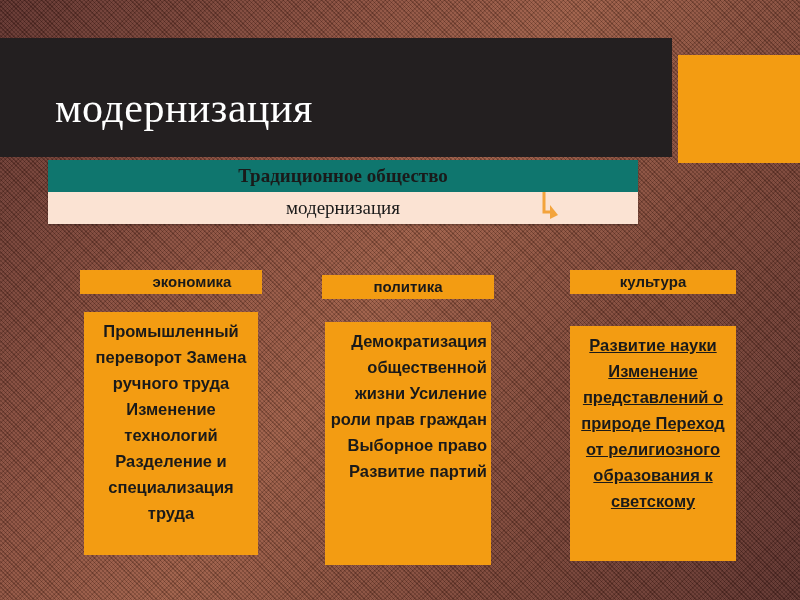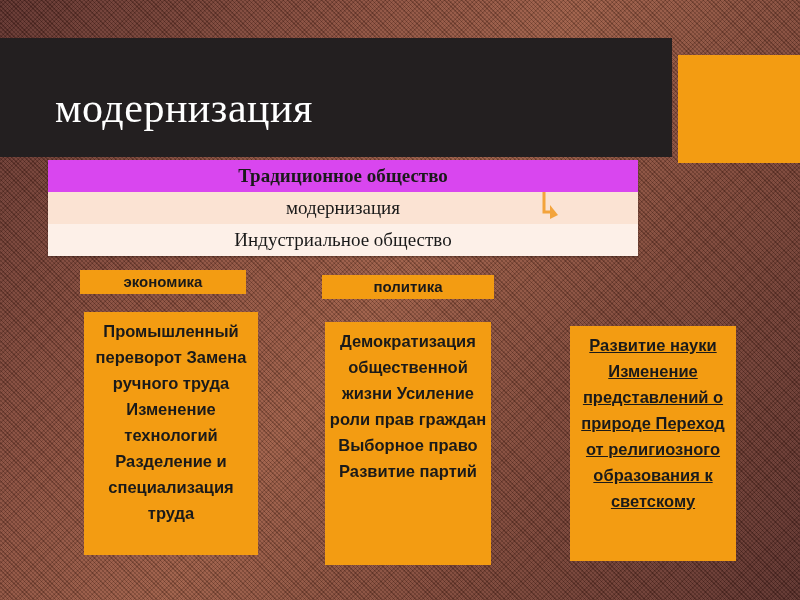--- a/index.html
+++ b/index.html
@@ -62,21 +62,21 @@
     box-shadow: 0 1px 2px rgba(0,0,0,0.35);
   }
   .stack-row {
     height: 32px;
     line-height: 32px;
     text-align: center;
     font-family: "Liberation Serif", serif;
     font-size: 19px;
     color: #1a1a1a;
   }
-  .row-1 { background: #d946ef; font-weight: bold; }
+  .row-1 { background: #0f766e; font-weight: bold; }
   .row-2 { background: #fbe3d3; }
   .row-3 { background: #fdf0e8; }
   
   #stack-arrow {
     position: absolute;
     left: 540px;
     top: 190px;
     width: 24px;
     height: 34px;
     pointer-events: none;
@@ -86,62 +86,62 @@
     position: absolute;
     background: #f39c12;
     color: #1a1a1a;
     font-family: "Liberation Sans", sans-serif;
     font-size: 15px;
     font-weight: bold;
     text-align: center;
     line-height: 24px;
     height: 24px;
   }
-  #chip-0 { left: 80px;  top: 270px; width: 166px; }
+  #chip-0 { left: 80px;  top: 270px; width: 140px; padding-left: 42px; }
   #chip-1 { left: 322px; top: 275px; width: 172px; }
   #chip-2 { left: 570px; top: 270px; width: 166px; }
   
   .cat-box {
     position: absolute;
     background: #f39c12;
     color: #1a1a1a;
     font-family: "Liberation Sans", sans-serif;
     font-size: 16.5px;
     font-weight: bold;
     line-height: 26px;
     text-align: center;
     padding: 6px 4px 6px 4px;
     box-sizing: border-box;
     word-break: break-word;
   }
   #box-0 { left: 84px;  top: 312px; width: 174px; height: 243px; }
-  #box-1 { left: 325px; top: 322px; width: 166px; height: 243px; }
+  #box-1 { left: 325px; top: 322px; width: 166px; height: 243px; text-align: right; }
   #box-2 { left: 570px; top: 326px; width: 166px; height: 235px; text-decoration: underline; }
 </style>
 </head>
 <body>
 
 <div id="slide">
 
   <div id="title-band"></div>
   <div id="title-text">модернизация</div>
 
   <div id="accent-square"></div>
 
   <div id="stack">
     <div class="stack-row row-1">Традиционное общество</div>
     <div class="stack-row row-2">модернизация</div>
-    <div class="stack-row row-3">Индустриальное общество</div>
   </div>
 
   <svg id="stack-arrow" viewBox="0 0 24 34">
     <path d="M4 2 L4 22 L14 22" stroke="#f3a43c" stroke-width="3" fill="none"></path>
     <path d="M10 15 L18 25 L10 29 Z" fill="#f3a43c"></path>
   </svg>
 
   <div class="cat-chip" id="chip-0">экономика</div>
   <div class="cat-chip" id="chip-1">политика</div>
+  <div class="cat-chip" id="chip-2">культура</div>
 
   <div class="cat-box" id="box-0">Промышленный переворот Замена ручного труда Изменение технологий Разделение и специализация труда</div>
   <div class="cat-box" id="box-1">Демократизация общественной жизни Усиление роли прав граждан Выборное право Развитие партий</div>
   <div class="cat-box" id="box-2">Развитие науки Изменение представлений о природе Переход от религиозного образования к светскому</div>
 
 </div>
 
 </body></html>

